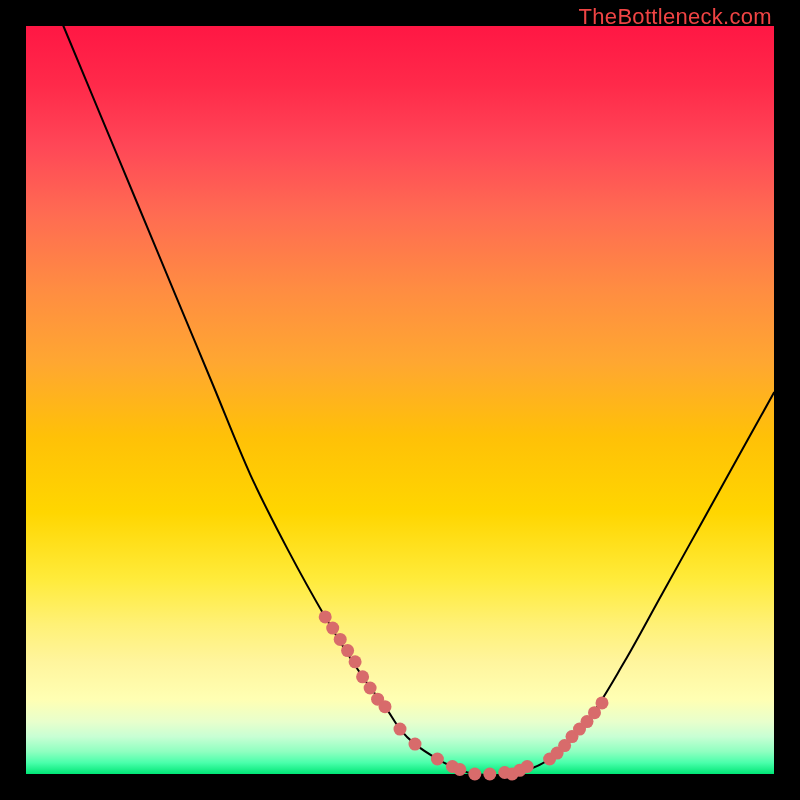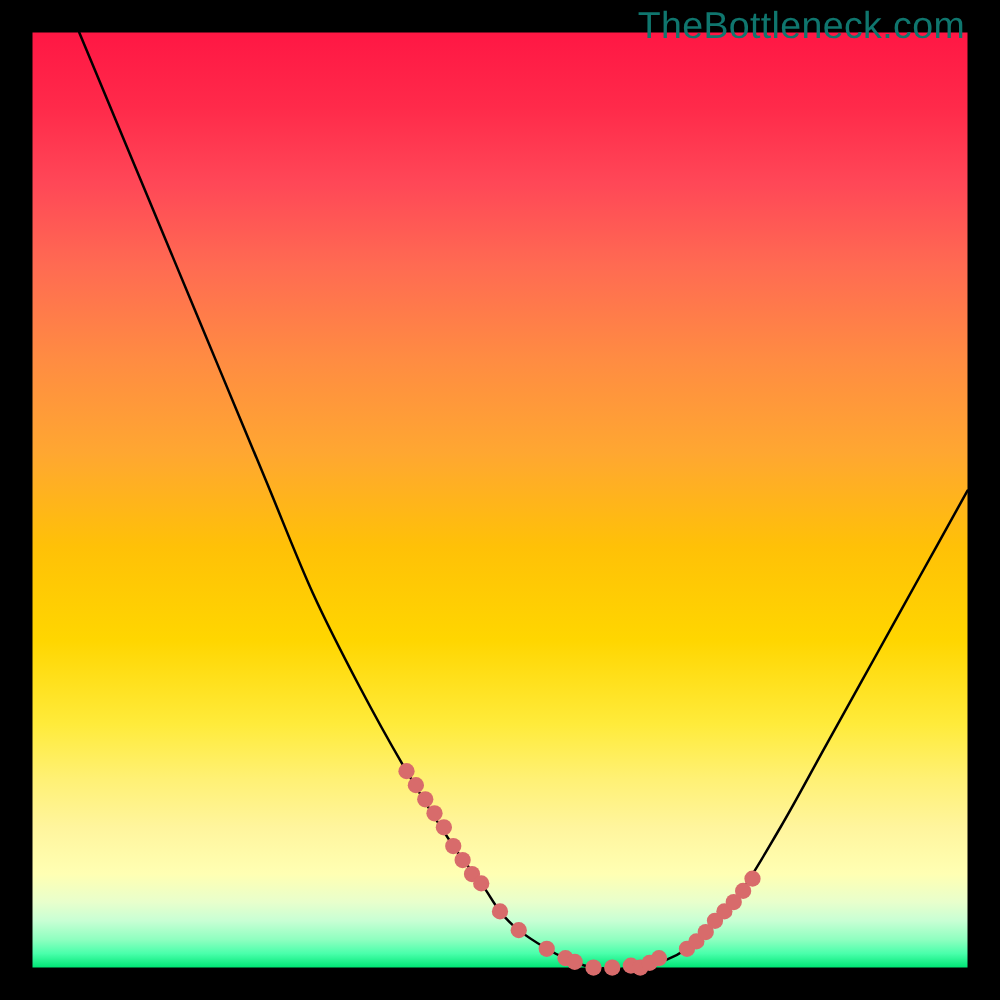--- a/index.html
+++ b/index.html
@@ -33,22 +33,22 @@
       #e8ffcc 93%,
       #c8ffd4 95%,
       #8fffc0 97%,
       #4affab 98.5%,
       #00e676 100%);
   }
   .watermark {
     position: absolute;
     top: 4px;
     right: 28px;
-    color: #0f766e;
-    font-size: 30px;
+    color: #ef4444;
+    font-size: 22px;
     font-weight: 500;
     letter-spacing: 0.3px;
   }
   svg.curve {
     position: absolute;
     left: 0;
     top: 0;
     width: 748px;
     height: 748px;
     overflow: visible;

